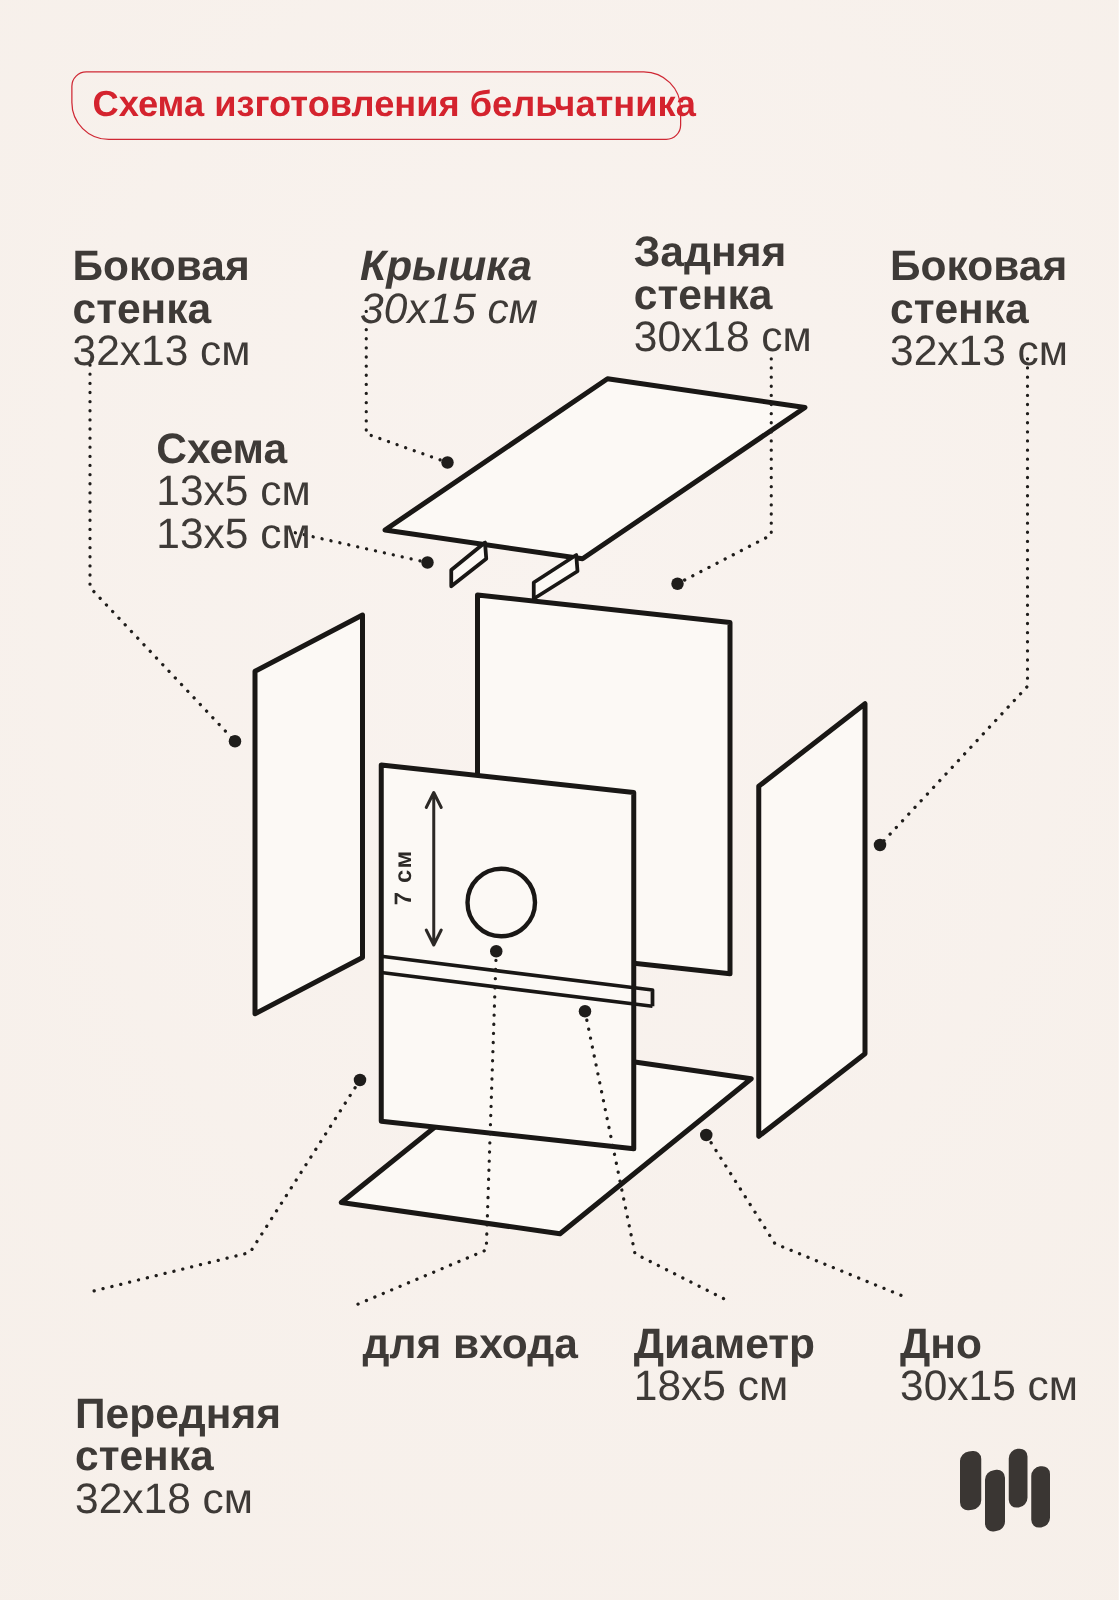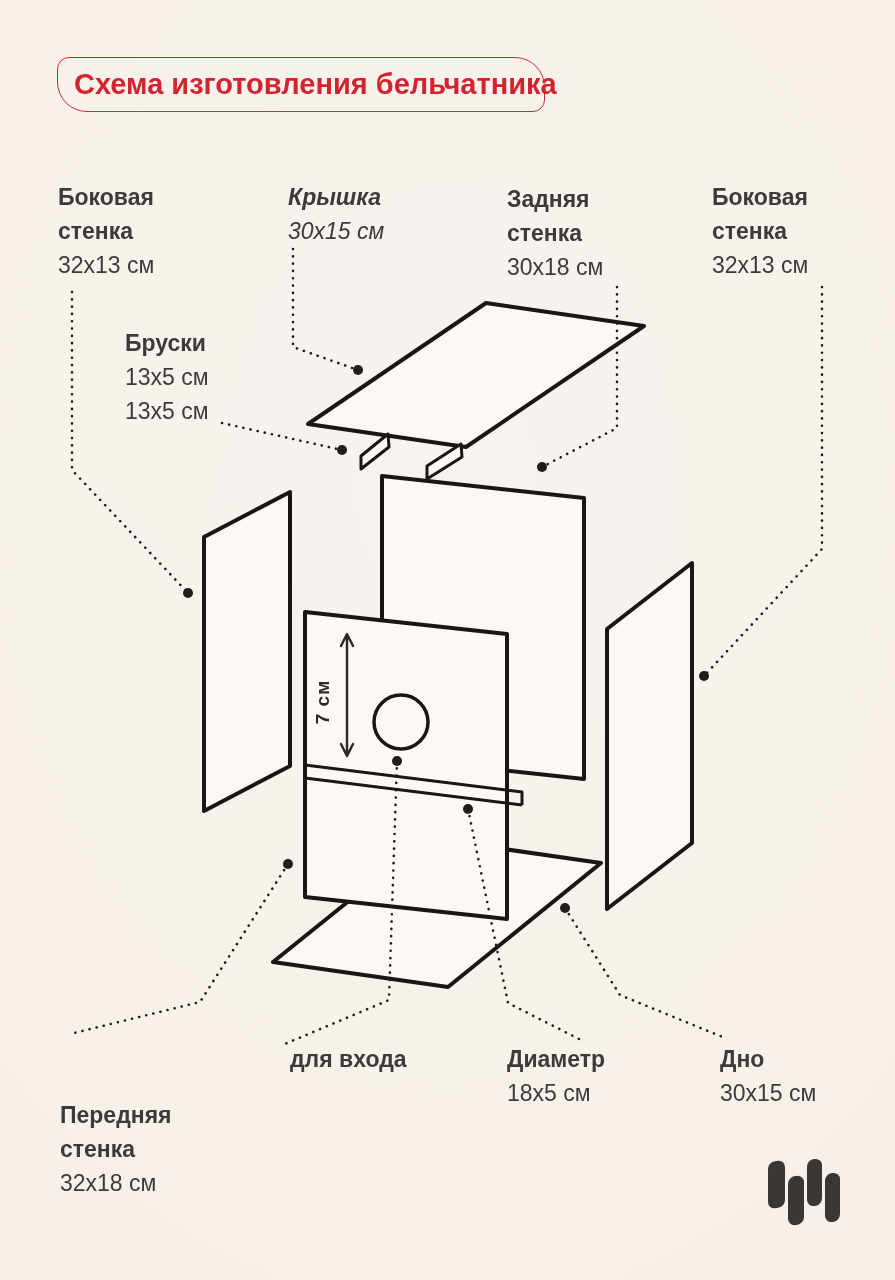--- a/index.html
+++ b/index.html
@@ -17,22 +17,23 @@
     border-radius:12px 30px 12px 30px;
     color:#d4232e;
     font-size:29px;font-weight:700;
     line-height:52px;padding-left:16px;
     white-space:nowrap;
   }
   .diagram-svg{position:absolute;left:0;top:0;}
   .label{
     position:absolute;
     color:#3e3a37;
-    font-size:23px;line-height:34px;
+    font-size:34px;line-height:34px;
     white-space:nowrap;
+    margin-top:16px;
   }
   .label .b{font-weight:700;}
   .label .r{font-weight:400;}
   .logo{position:absolute;left:765px;top:1154px;width:80px;height:76px;}
   .logo .bar{
     position:absolute;background:#3a3633;border-radius:7px;
     transform:skewY(-6deg);
   }
   .bar1{left:3px; top:7px; width:17px;height:47px;}
   .bar2{left:23px;top:22px;width:16px;height:49px;}
@@ -102,34 +103,34 @@
     <div class="b">Боковая</div>
     <div class="b">стенка</div>
     <div class="r">32х13 см</div>
   </div>
 
   <div class="label" style="left:288px;top:180px;font-style:italic;">
     <div class="b">Крышка</div>
     <div class="r">30х15 см</div>
   </div>
 
-  <div class="label" style="left:507px;top:182px;">
+  <div class="label" style="left:507px;top:169px;">
     <div class="b">Задняя</div>
     <div class="b">стенка</div>
     <div class="r">30х18 см</div>
   </div>
 
   <div class="label" style="left:712px;top:180px;">
     <div class="b">Боковая</div>
     <div class="b">стенка</div>
     <div class="r">32х13 см</div>
   </div>
 
   <div class="label" style="left:125px;top:326px;">
-    <div class="b">Бруски</div>
+    <div class="b">Схема</div>
     <div class="r">13х5 см</div>
     <div class="r">13х5 см</div>
   </div>
 
   <div class="label" style="left:60px;top:1098px;">
     <div class="b">Передняя</div>
     <div class="b">стенка</div>
     <div class="r">32х18 см</div>
   </div>
 

